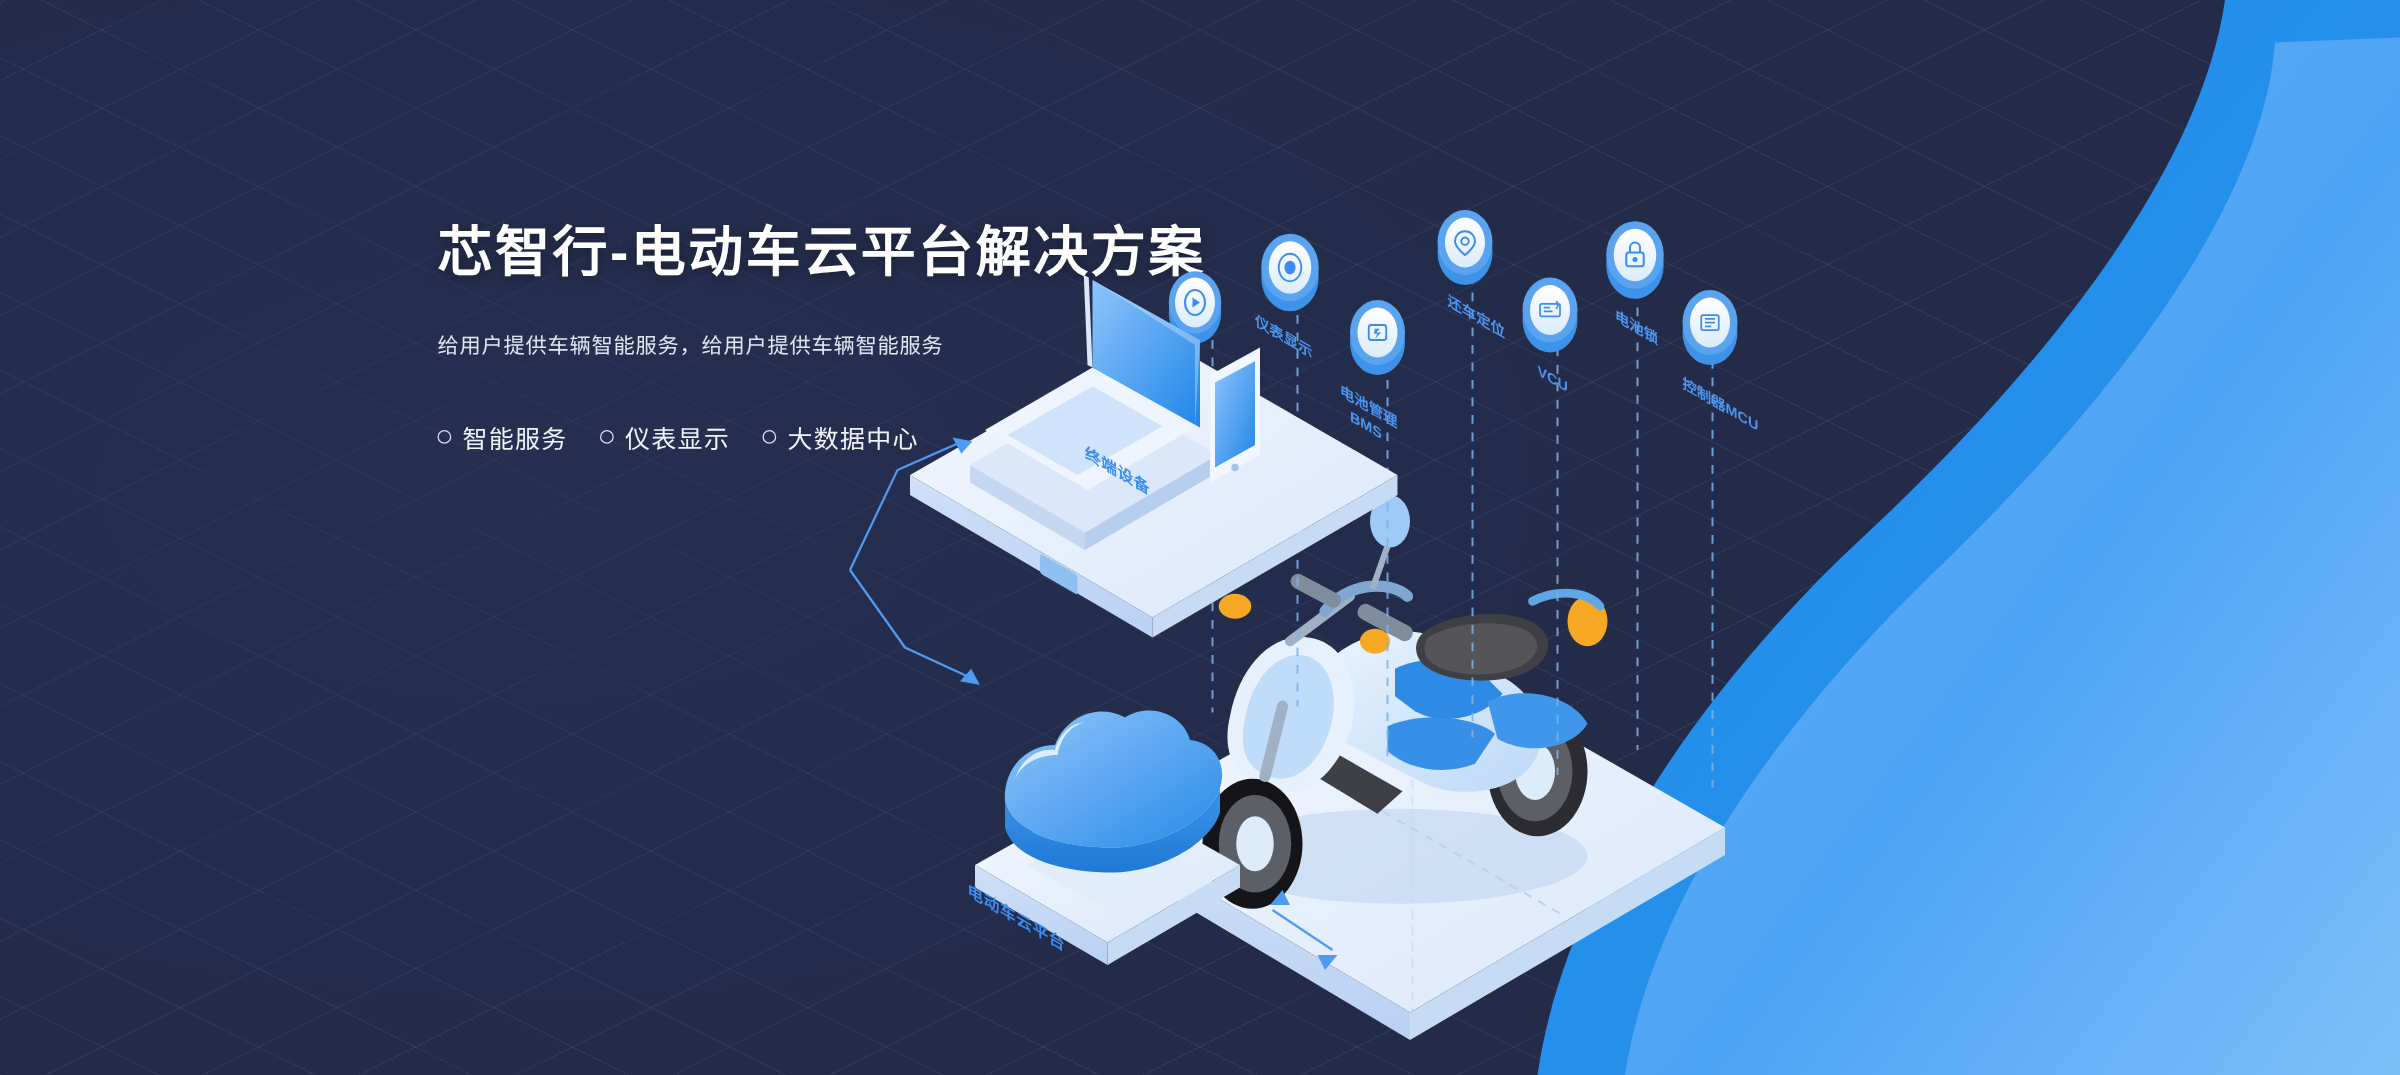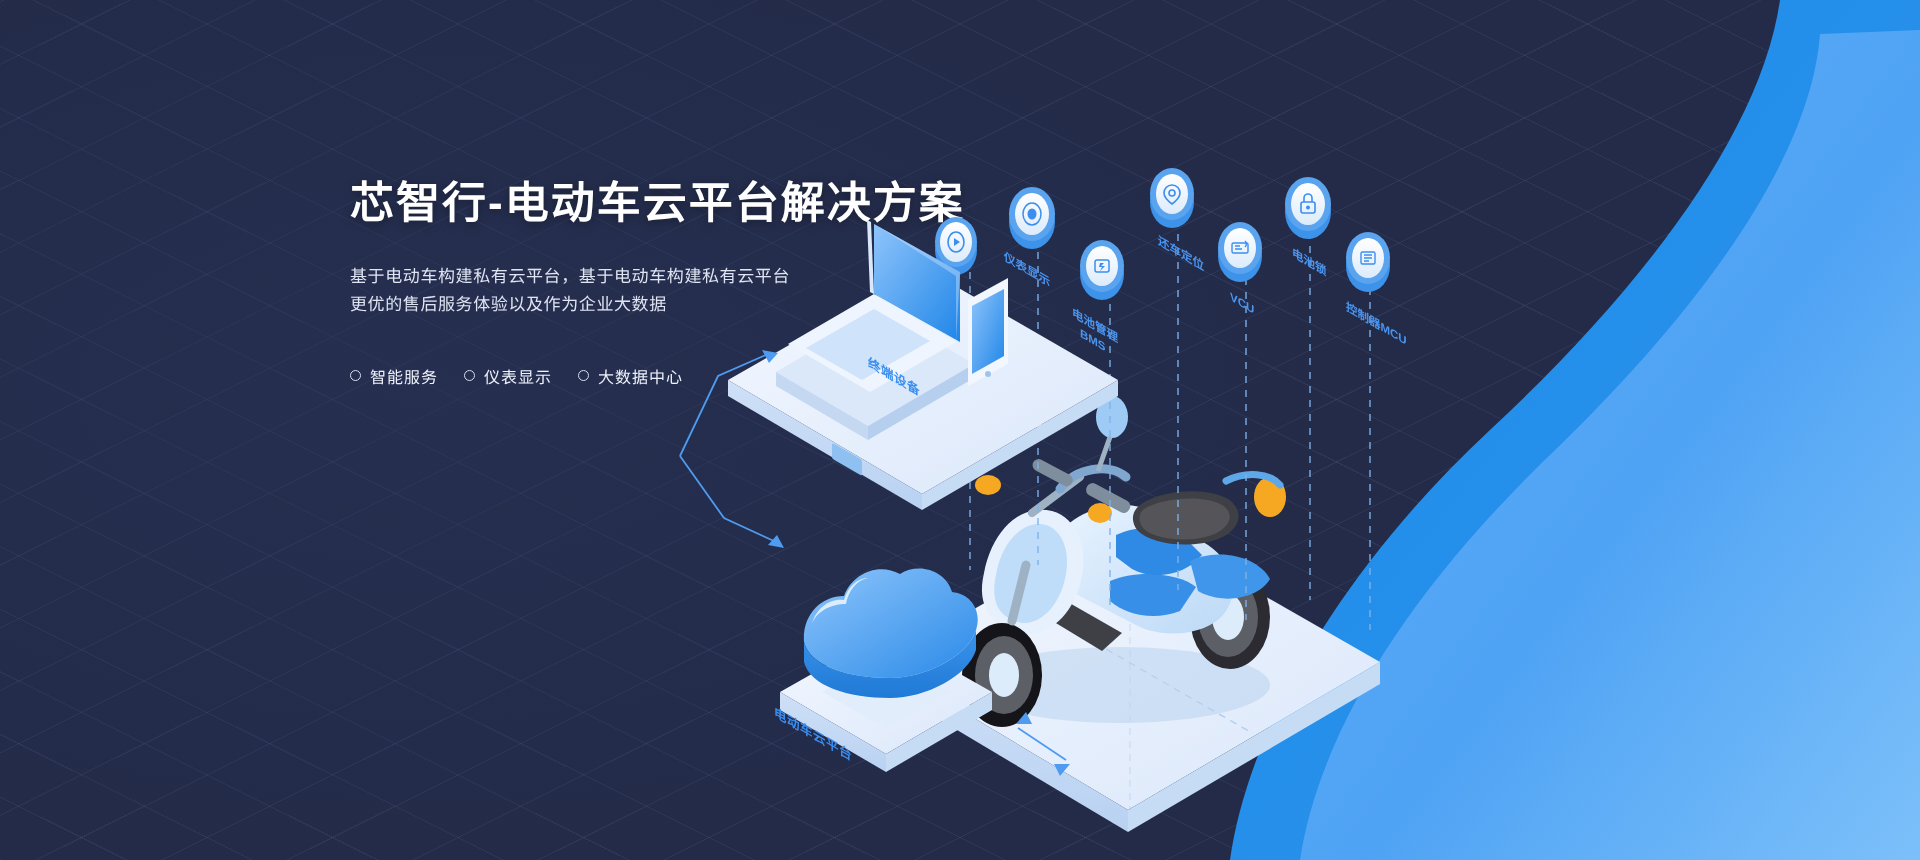--- a/index.html
+++ b/index.html
@@ -59,21 +59,21 @@
     display: flex;
     align-items: center;
     gap: 26px;
     white-space: nowrap;
   }
   .feature-item {
     display: inline-flex;
     align-items: center;
     gap: 9px;
     color: #eef2fb;
-    font-size: 16px;
+    font-size: 20px;
     letter-spacing: 1px;
   }
   .feature-dot {
     width: 11px; height: 11px;
     border: 1.6px solid #d7deee;
     border-radius: 50%;
     display:inline-block;
     flex: 0 0 auto;
   }
   
@@ -118,22 +118,21 @@
 
       <path d="M760,0 L620,0 C600,140 470,300 330,430 C190,560 90,720 70,860 L760,860 Z" fill="url(#waveOuter)"></path>
 
       <path d="M760,30 L660,34 C650,170 520,330 390,455 C250,590 160,730 140,860 L760,860 Z" fill="url(#waveInner)"></path>
     </svg>
   </div>
 
   <div class="headline-block">
     <div class="page-title">芯智行-电动车云平台解决方案</div>
     <div class="subtitle">
-      <div>基于电动车构建私有云平台，基于电动车构建私有云平台</div>
-      <div>更优的售后服务体验以及作为企业大数据</div>
+      <div>给用户提供车辆智能服务，给用户提供车辆智能服务</div>
     </div>
     <div class="feature-list">
       <span class="feature-item">
         <span class="feature-dot"></span>
         <span>智能服务</span>
       </span>
       <span class="feature-item">
         <span class="feature-dot"></span>
         <span>仪表显示</span>
       </span>

